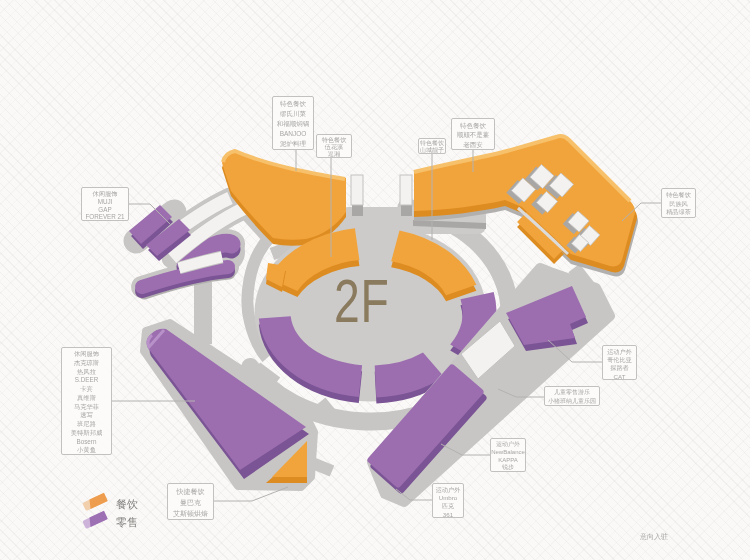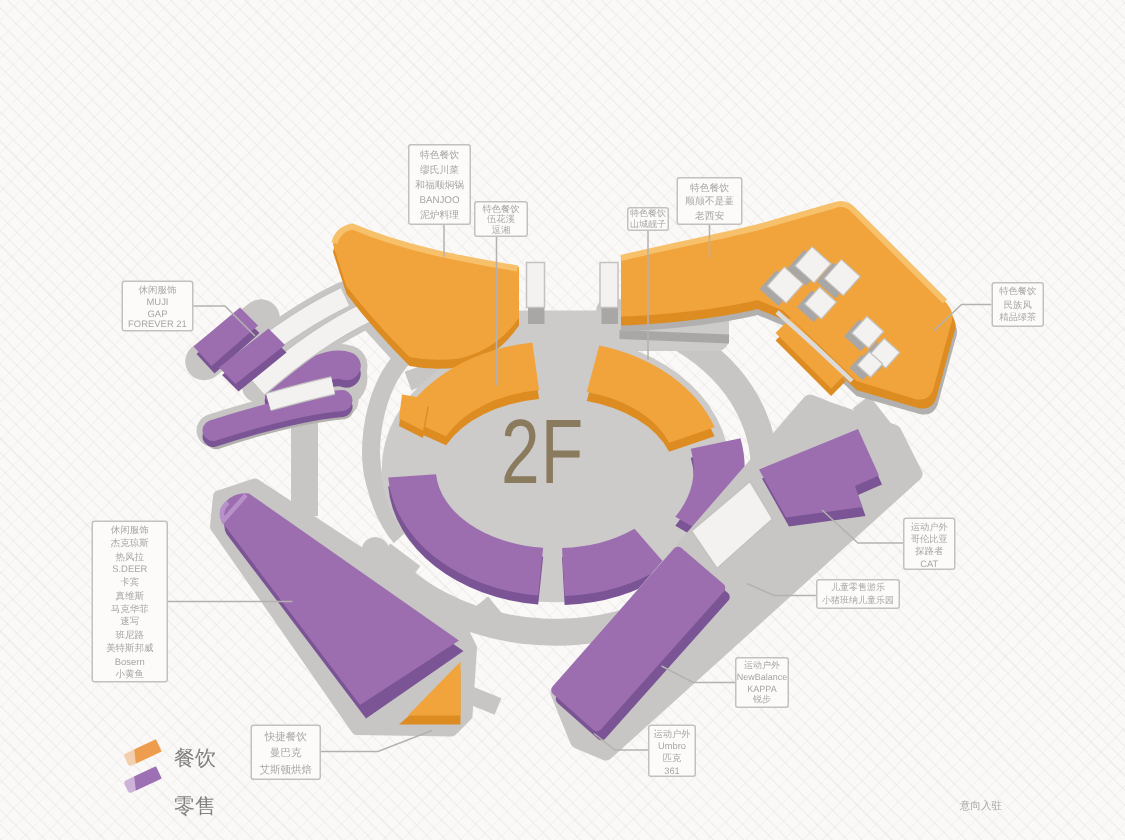--- a/index.html
+++ b/index.html
@@ -3,21 +3,21 @@
 <style>
 html,body{margin:0;padding:0;}
 body{width:750px;height:560px;overflow:hidden;position:relative;
  font-family:"Liberation Sans",sans-serif;
  background-color:#faf9f7;
  background-image:repeating-linear-gradient(45deg, rgba(190,187,183,0.15) 0 1px, transparent 1px 7px),
   repeating-linear-gradient(135deg, rgba(190,187,183,0.08) 0 1px, transparent 1px 9px);}
 .lb{position:absolute;box-sizing:border-box;background:rgba(252,251,250,0.92);
  border:1px solid #c2c1bf;border-radius:2px;color:#a7a6a4;text-align:center;}
 .lb div{white-space:nowrap;}
-.lg{position:absolute;color:#82817f;font-size:14px;}
+.lg{position:absolute;color:#82817f;font-size:11px;}
 svg{position:absolute;left:0;top:0;}
 </style></head>
 <body>
 <svg width="750" height="560" viewBox="0 0 750 560">
 <rect x="194" y="282" width="18" height="62" fill="#c7c6c4"></rect>
 <path d="M406.5,207.2 A139,109 0 1 1 250.1,367.0" fill="none" stroke="#c7c6c4" stroke-width="18" stroke-linecap="round"></path>
 <path d="M272,254 Q310,240 350,226" fill="none" stroke="#c7c6c4" stroke-width="13"></path>
 <path d="M270,237 C248,260 244,300 250,322 C254,338 260,350 267,358" fill="none" stroke="#c7c6c4" stroke-width="12"></path>
 <ellipse cx="228" cy="252" rx="17" ry="19" fill="#c7c6c4"></ellipse>
 <path d="M320,402 L333,418" fill="none" stroke="#c7c6c4" stroke-width="14"></path>
@@ -212,13 +212,13 @@
     <div>Umbro</div>
     <div>匹克</div>
     <div>361</div>
   </div>
 <div class="lb" style="left:167px;top:483px;width:47px;height:37px;font-size:7.0px;line-height:11px;padding-top:2px">
     <div>快捷餐饮</div>
     <div>曼巴克</div>
     <div>艾斯顿烘焙</div>
   </div>
 <div class="lg" style="left:116px;top:497px;">餐饮</div>
-<div class="lg" style="left:116px;top:529px;">零售</div>
+<div class="lg" style="left:116px;top:515px;">零售</div>
 <div class="lg" style="left:640px;top:532px;font-size:7px;color:#a6a5a3;">意向入驻</div>
 </body></html>

